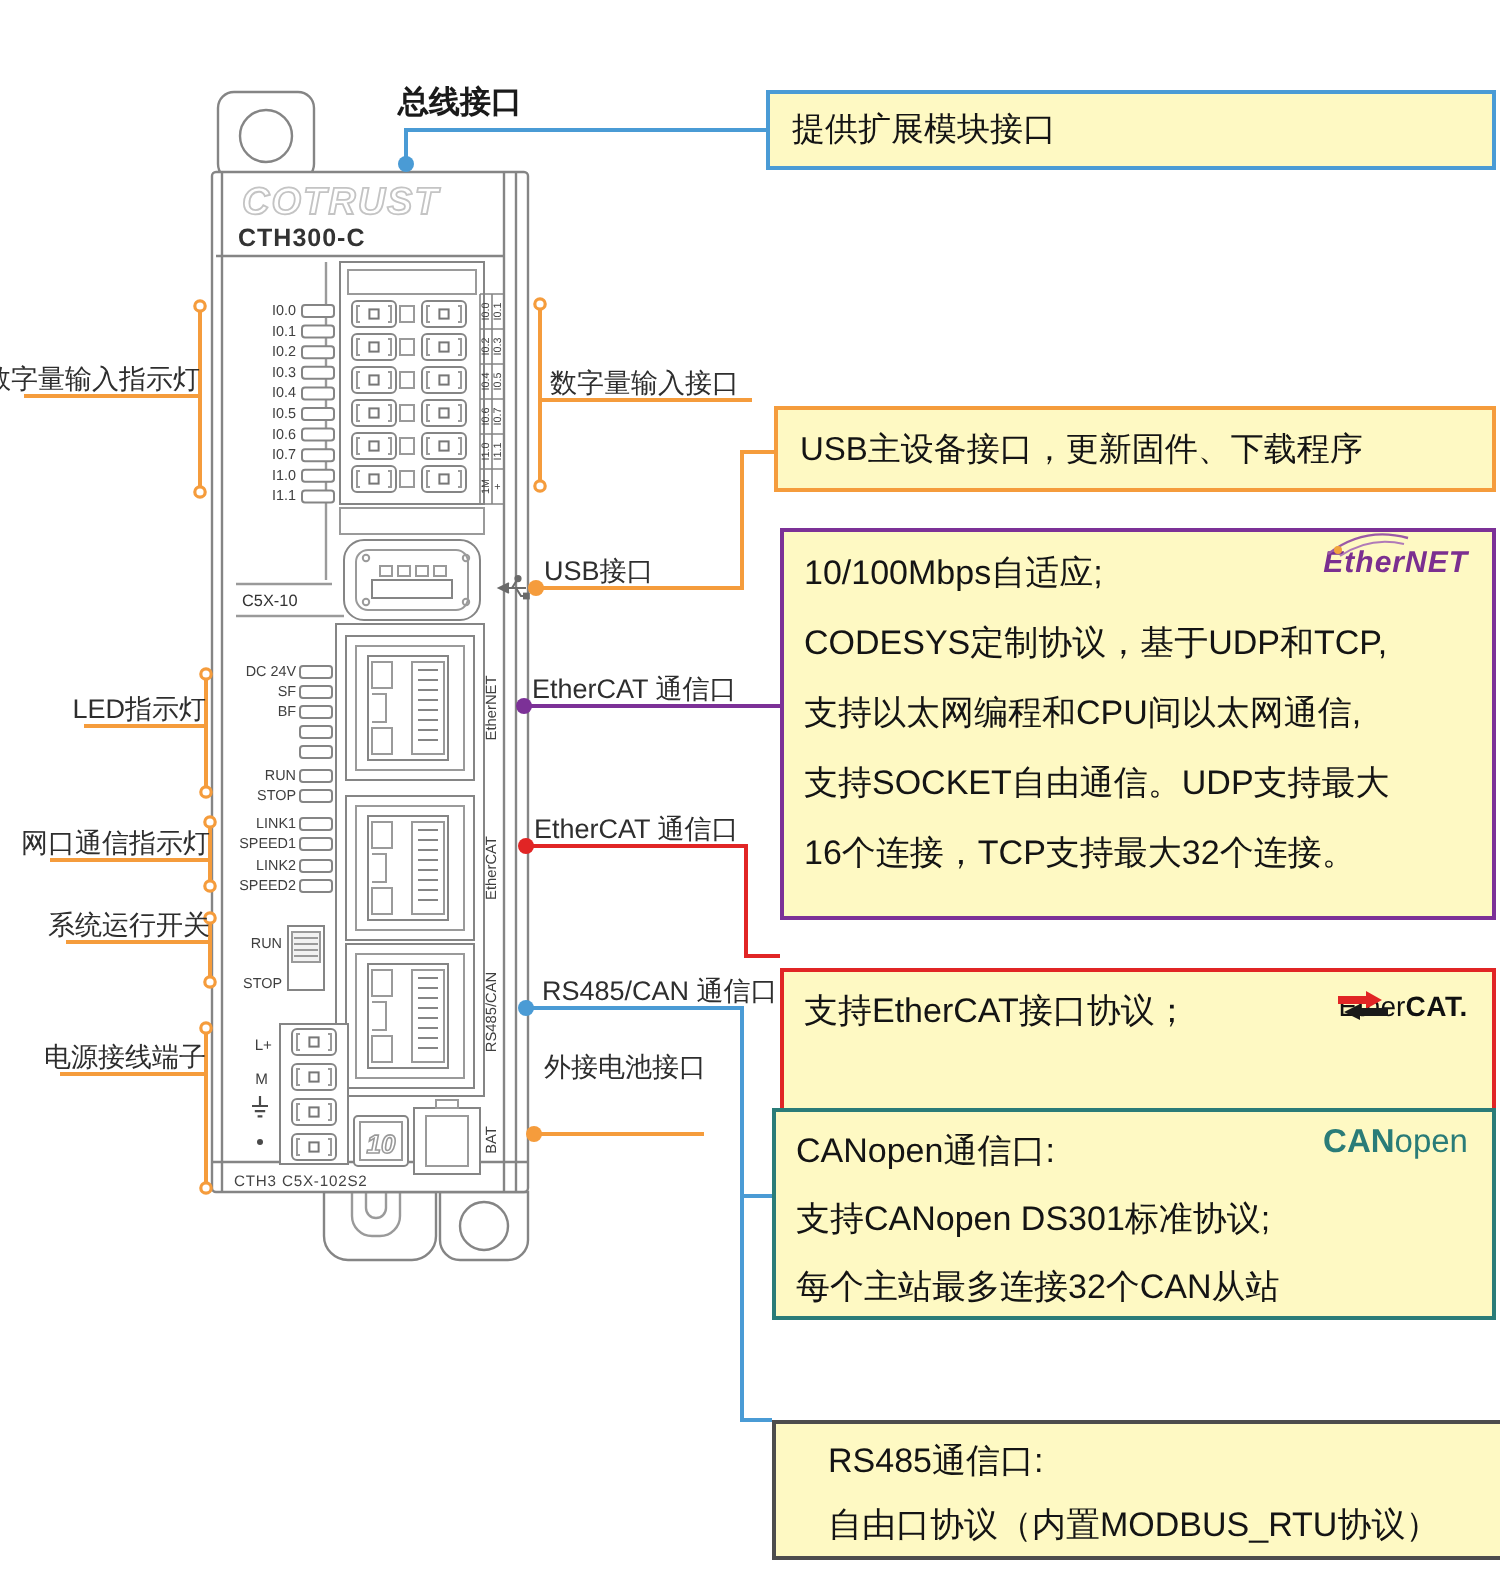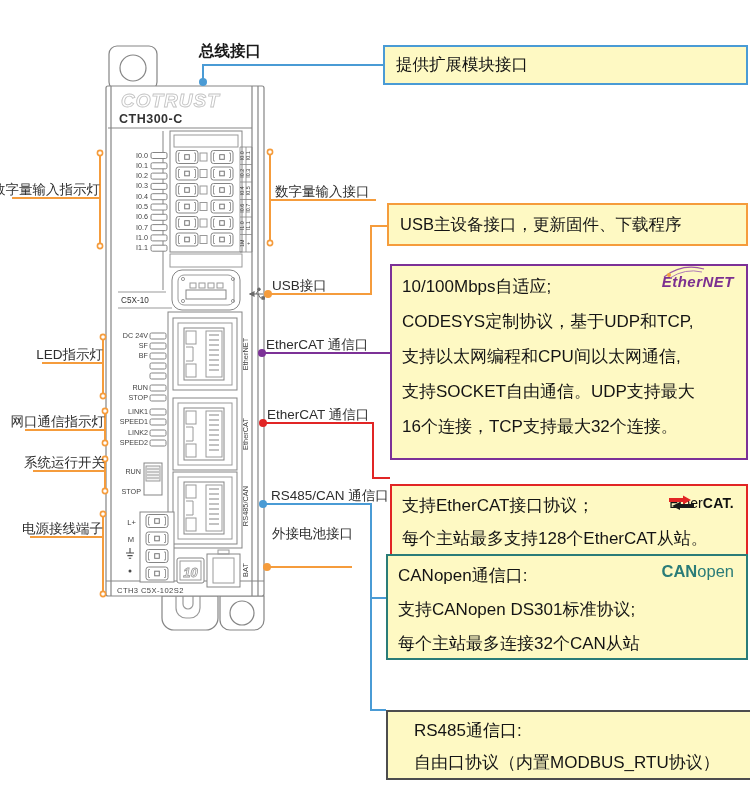--- a/index.html
+++ b/index.html
@@ -340,21 +340,20 @@
     <svg class="swoosh" width="44" height="18" style="right:-8px;top:-10px;">
       <path d="M2,14 q18,-14 40,-8" stroke="#9b59a6" fill="none" stroke-width="1.2"></path>
       <path d="M8,15 q15,-10 32,-6" stroke="#b07ab8" fill="none" stroke-width="1"></path>
       <circle cx="7" cy="12" r="2" fill="#f2a33c"></circle>
     </svg>
   </div>
 </div>
 
 <div id="box4" class="callout">
   <div class="line">支持EtherCAT接口协议；</div>
-  <div class="line">每个主站最多支持128个EtherCAT从站。</div>
   <div class="logo logo-ethercat">
     <span>Ether</span><span class="b">CAT.</span>
     <svg width="26" height="16" style="vertical-align:-2px;">
       <polygon points="0,3 14,3 14,0.5 22,5 14,9.5 14,7 0,7" fill="#e12525"></polygon>
       <polygon points="25,9 11,9 11,7 3,11 11,15 11,13 25,13" fill="#1a1a1a"></polygon>
     </svg>
   </div>
 </div>
 
 <div id="box5" class="callout">

